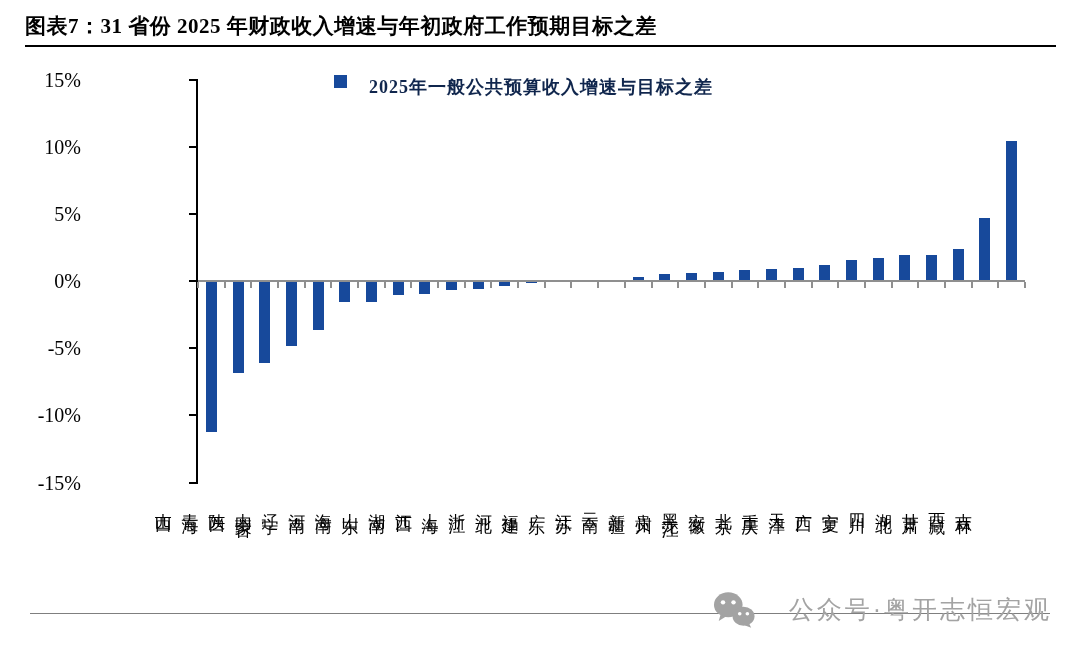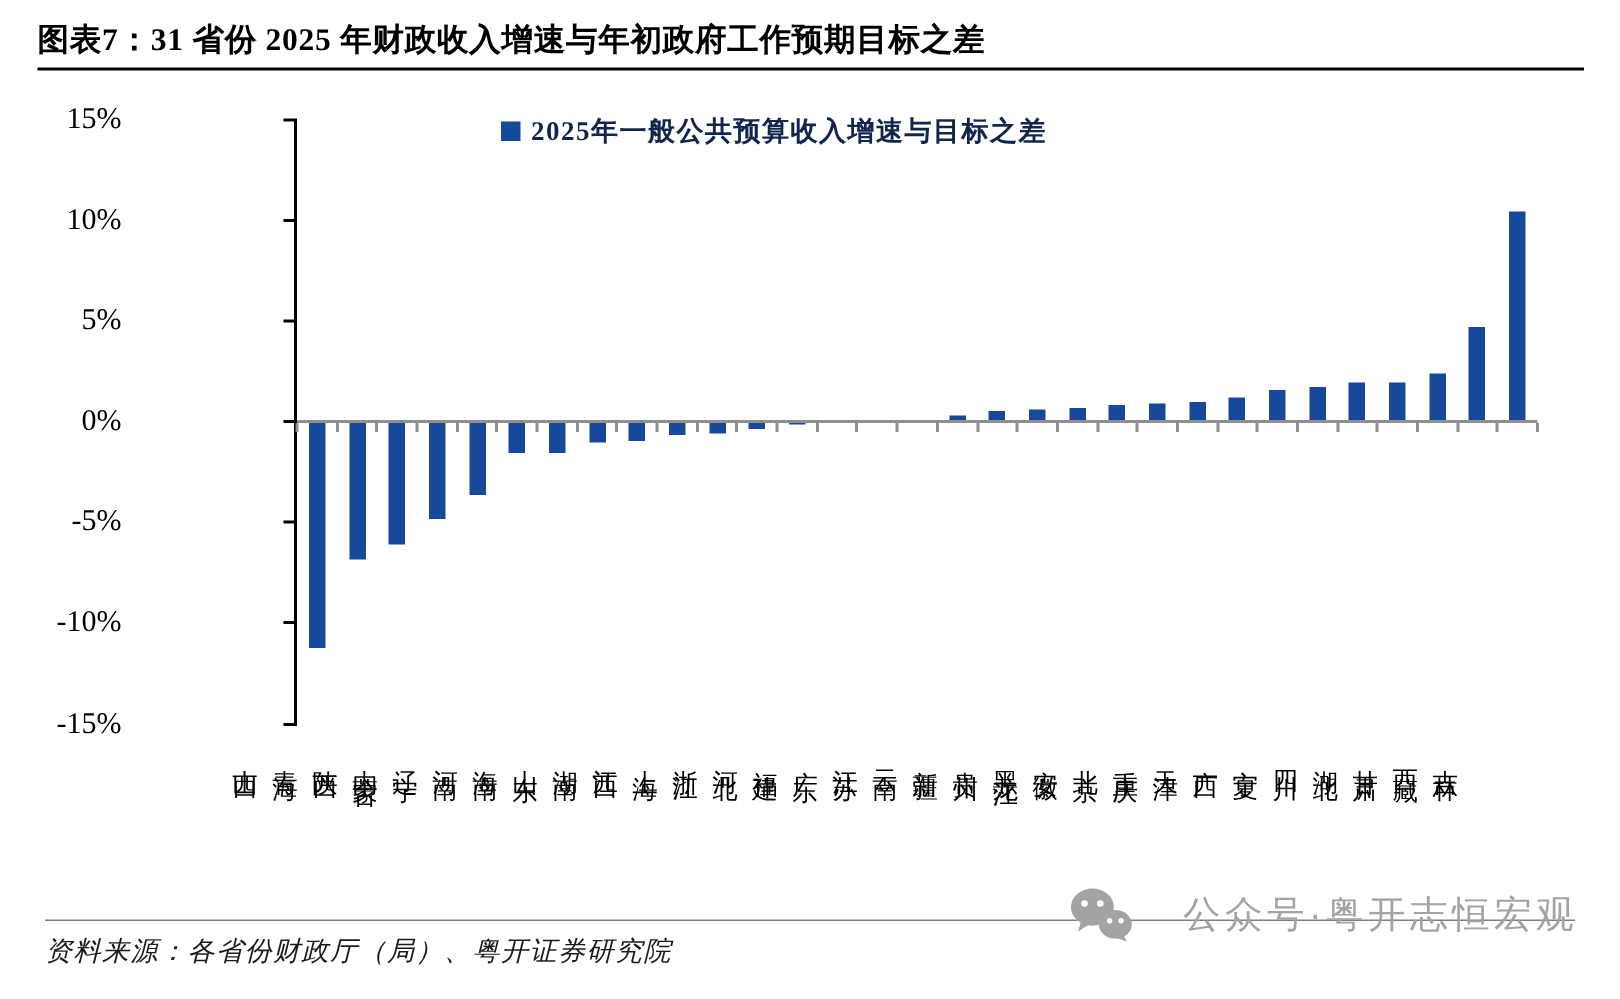--- a/index.html
+++ b/index.html
@@ -5,21 +5,21 @@
   html,body{margin:0;padding:0;background:#fff;}
   #page{position:relative;width:1080px;height:666px;background:#ffffff;overflow:hidden;
         font-family:"Liberation Serif","DejaVu Serif",serif;}
 
   
   #chart-title{position:absolute;left:25px;top:12px;width:1030px;
                font-size:21px;font-weight:bold;color:#000;letter-spacing:.5px;}
   #title-rule{position:absolute;left:25px;top:45px;width:1031px;height:2px;background:#000;}
 
   
-  #legend{position:absolute;left:334px;top:75px;display:flex;align-items:center;gap:7px;}
+  #legend{position:absolute;left:334px;top:75px;display:flex;gap:22px;}
   #legend .swatch{width:13px;height:13px;background:#17499B;}
   #legend .label{font-size:18px;font-weight:bold;color:#10264d;letter-spacing:1px;}
 
   
   #plot{position:absolute;left:150px;top:80px;width:827px;height:403px;border-left:2px solid #000;margin-left:46px;}
   .ytick-mark{position:absolute;left:-9px;width:9px;height:2px;background:#000;}
   .ytick-label{position:absolute;right:944px;transform:translateY(-50%);
                font-size:20px;color:#000;white-space:nowrap;}
   #zero-line{position:absolute;left:0;top:200px;width:827px;height:2px;background:#8f8f8f;z-index:3;}
   .xtick-mark{position:absolute;top:202px;width:2px;height:6px;background:#8f8f8f;z-index:3;}
@@ -222,21 +222,20 @@
       </div>
       <div class="xlabel-slot">
         <span class="xlabel">西藏</span>
       </div>
       <div class="xlabel-slot">
         <span class="xlabel">吉林</span>
       </div>
     </div>
 
   <div id="footer-rule"></div>
-  <div id="source-line">资料来源：各省份财政厅（局）、粤开证券研究院</div>
 
   <div id="watermark">
     <svg width="42" height="37" viewBox="0 0 44 38">
       <ellipse cx="16" cy="14" rx="15" ry="13" fill="#a3a3a3"></ellipse>
       <path d="M8 24 L6 31 L14 26 Z" fill="#a3a3a3"></path>
       <circle cx="10.5" cy="11.5" r="2.3" fill="#fff"></circle>
       <circle cx="21.5" cy="11.5" r="2.3" fill="#fff"></circle>
       <ellipse cx="32" cy="26" rx="11.5" ry="10" fill="#a3a3a3"></ellipse>
       <path d="M38 34 L40 38 L33 35.5 Z" fill="#a3a3a3"></path>
       <circle cx="28" cy="23.5" r="1.9" fill="#fff"></circle>

